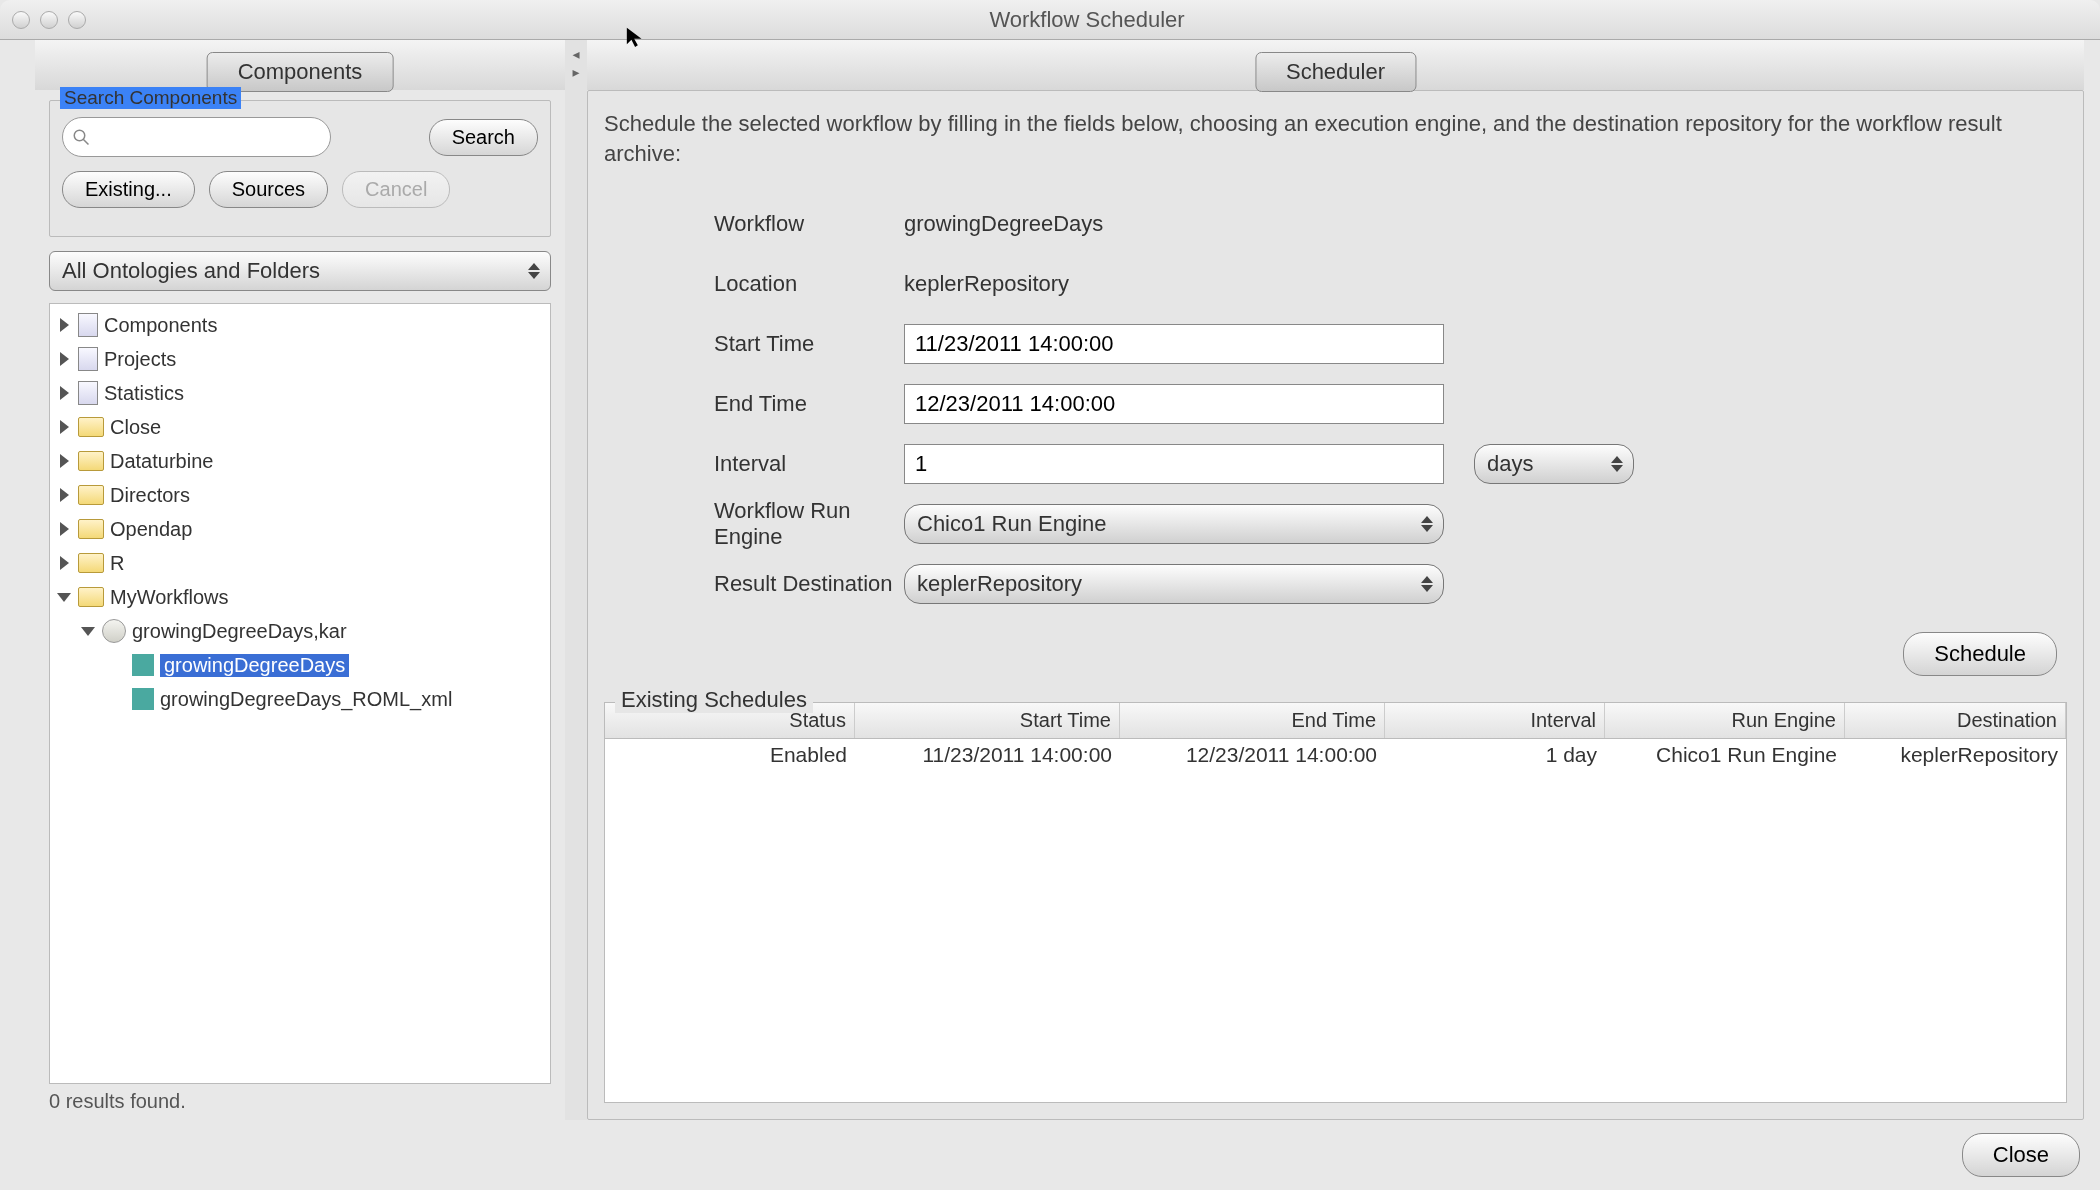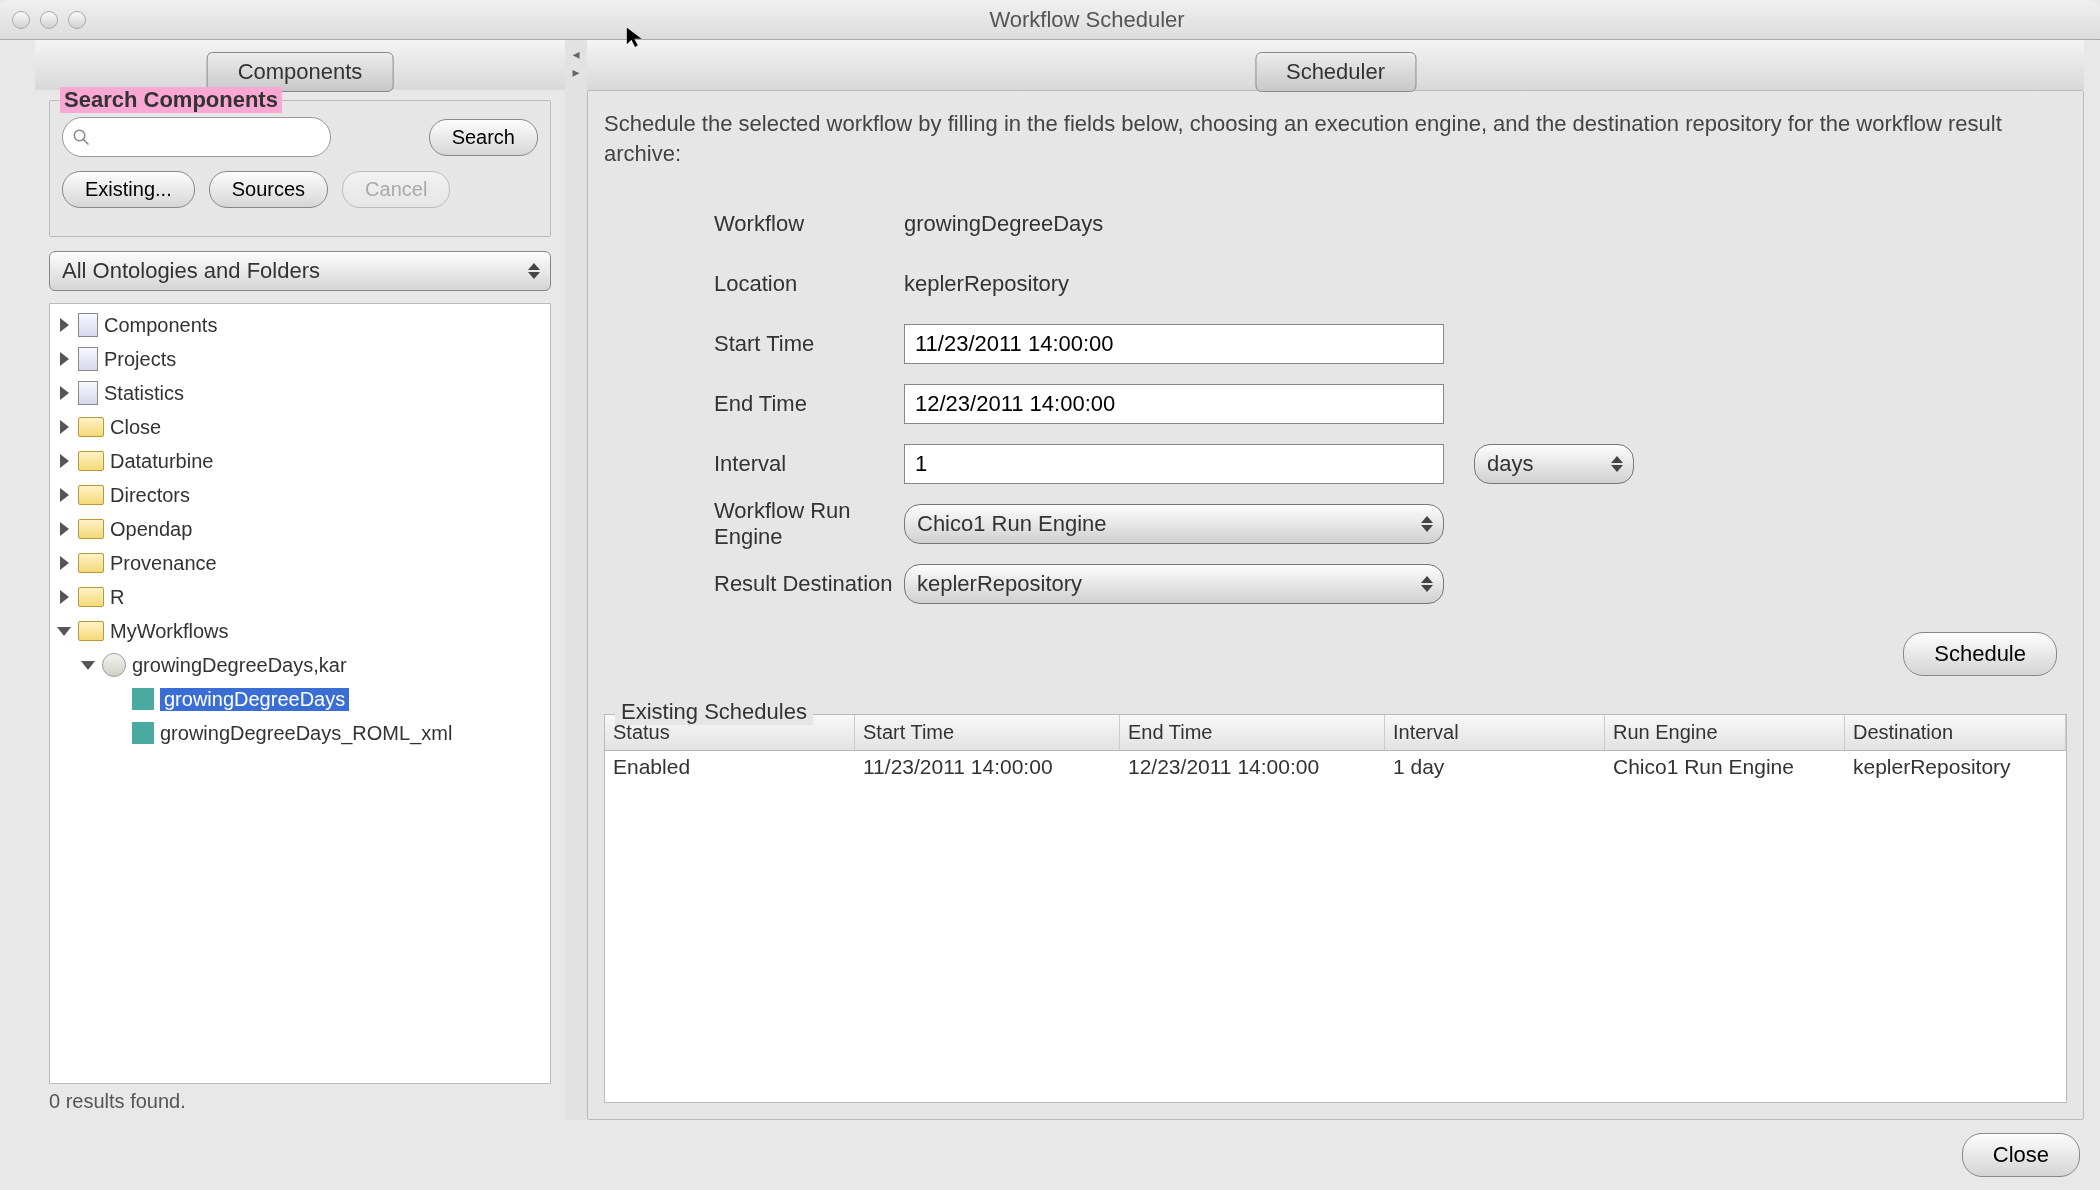--- a/index.html
+++ b/index.html
@@ -11,21 +11,21 @@
 .title { flex:1; text-align:center; font-size:22px; color:#555;}
 
 .main { display:flex; height:1080px;padding-left:35px; }
 
 
 .left { width:530px; display:flex; flex-direction:column; }
 .tabstrip { position:relative; height:50px; background:linear-gradient(#f4f4f4,#d8d8d8);}
 .tab-btn { position:absolute; top:12px; left:50%; transform:translateX(-50%); padding:6px 30px; font-size:22px; background:linear-gradient(#ececec,#c8c8c8); border:1px solid #888; border-radius:6px;}
 
 .search-group { margin:10px 14px 6px 14px; border:1px solid #bbb; border-radius:2px; padding:16px 12px 14px 12px; position:relative; background: #e6e6e6;}
-.search-group .legend { position:absolute; top:-14px; left:10px; background:#f9a8d4; padding:0 4px; font-size:22px;font-weight:bold;}
+.search-group .legend { position:absolute; top:-14px; left:10px; background:#3b82f6; padding:0 4px; font-size:19px;}
 .search-row { display:flex; gap:14px; margin-bottom:14px; align-items:center;}
 .search-input { flex:1; height:40px; border-radius:20px; border:1px solid #999; padding:0 10px 0 34px; font-size:20px; background:#fff;}
 .search-wrap { position:relative; flex:1;}
 .mag-icon { position:absolute; left:10px; top:50%; transform:translateY(-50%); width:18px; height:18px;}
 .pill-btn { padding:6px 22px; font-size:20px; border-radius:18px; border:1px solid #888; background:linear-gradient(#fdfdfd,#d6d6d6);}
 .pill-btn.disabled { color:#aaa; border-color:#bbb; background:linear-gradient(#f2f2f2,#e6e6e6);}
 
 .ontology-select { margin:8px 14px 6px 14px; height:40px; border:1px solid #888; border-radius:6px; background:linear-gradient(#fdfdfd,#d4d4d4); display:flex; align-items:center; padding:0 12px; font-size:22px; position:relative;}
 .spinner { position:absolute; right:6px; top:50%; transform:translateY(-50%); width:20px; display:flex; flex-direction:column; gap:2px; align-items:center;}
 .spinner::before { content:""; border-left:6px solid transparent;border-right:6px solid transparent;border-bottom:7px solid #444;}
@@ -55,21 +55,21 @@
 .intro { font-size:22px; color:#444; margin-bottom:26px; line-height:1.35;}
 .form-row { display:flex; align-items:center; height:60px;}
 .form-label { width:300px; padding-left:110px; font-size:22px;}
 .form-val { font-size:22px; }
 .text-input { width:540px; height:40px; border:1px solid #888; background:#fff; padding:0 10px; font-size:22px;}
 .select-box { width:540px; height:40px; border:1px solid #777; border-radius:16px; background:linear-gradient(#fdfdfd,#d0d0d0); padding:0 12px; font-size:22px; display:flex; align-items:center; position:relative;}
 .select-narrow { width:160px; margin-left:30px;}
 .sched-btn-row { display:flex; justify-content:flex-end; padding:18px 10px 18px 0;}
 .pill-big { padding:8px 30px; font-size:22px; border-radius:20px; border:1px solid #888; background:linear-gradient(#fdfdfd,#d4d4d4);}
 
-.exist-group { position:relative; border:1px solid #bbb; background:#ef4444; margin-top:20px; flex:1; display:flex; flex-direction:column;}
+.exist-group { position:relative; border:1px solid #bbb; background:#ef4444; margin-top:8px; flex:1; display:flex; flex-direction:column;text-align:right;}
 .exist-legend { position:absolute; top:-16px; left:10px; background:#e6e6e6; padding:0 6px; font-size:22px;}
 .table { background:#fff; border:0; flex:1; display:flex; flex-direction:column; margin:0;}
 .thead { display:flex; background:linear-gradient(#f8f8f8,#e2e2e2); border-bottom:1px solid #bbb;}
 .th { padding:6px 8px; font-size:20px; border-right:1px solid #ccc;}
 .trow { display:flex; }
 .td { padding:4px 8px; font-size:21px;}
 .c0{width:250px;} .c1{width:265px;} .c2{width:265px;} .c3{width:220px;} .c4{width:240px;} .c5{flex:1;}
 
 .footer { height:70px; display:flex; justify-content:flex-end; align-items:center; padding-right:20px;}
 
@@ -143,25 +143,20 @@
         </div>
         <div class="tree-row indent0">
           <span class="disclosure tri-r"></span>
           <span class="folder-icon"></span>
           <span>Directors</span>
         </div>
         <div class="tree-row indent0">
           <span class="disclosure tri-r"></span>
           <span class="folder-icon"></span>
           <span>Opendap</span>
-        </div>
-        <div class="tree-row indent0">
-          <span class="disclosure tri-r"></span>
-          <span class="folder-icon"></span>
-          <span>Provenance</span>
         </div>
         <div class="tree-row indent0">
           <span class="disclosure tri-r"></span>
           <span class="folder-icon"></span>
           <span>R</span>
         </div>
         <div class="tree-row indent0">
           <span class="disclosure tri-d"></span>
           <span class="folder-icon"></span>
           <span>MyWorkflows</span>

